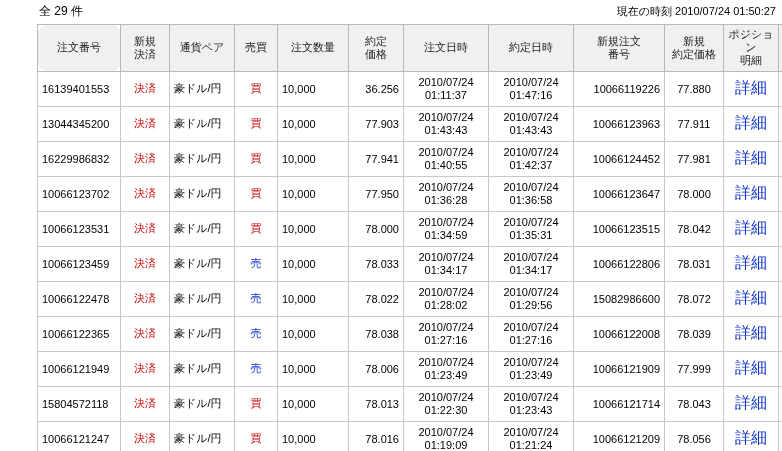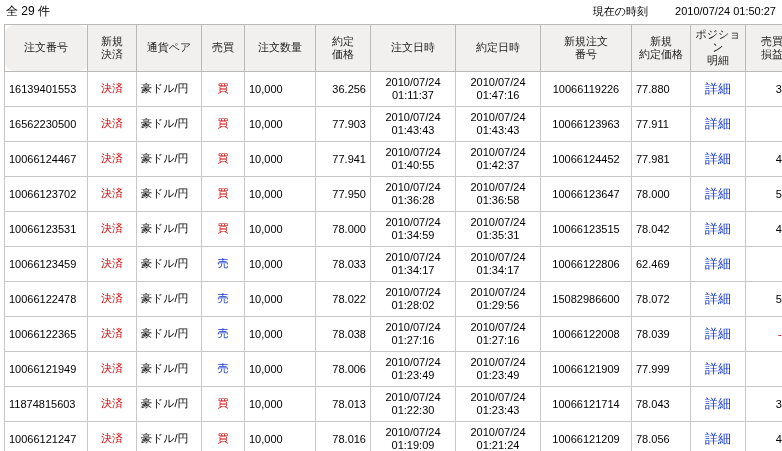--- a/index.html
+++ b/index.html
@@ -13,37 +13,38 @@
     font-family: "Liberation Sans", sans-serif;
     font-size: 12px;
     color: #000000;
     overflow: hidden;
   }
   .page {
     position: relative;
     width: 782px;
     height: 451px;
     box-sizing: border-box;
+    padding-left: 33px;
   }
   .topbar {
     display: flex;
     align-items: center;
     justify-content: space-between;
     padding: 3px 6px 4px 6px;
     font-size: 12px;
   }
   .topbar-left {
     white-space: nowrap;
   }
   .topbar-right {
     white-space: nowrap;
     font-size: 11px;
   }
   .topbar-right .label {
-    margin-right: 24px;
+    margin-right: 0;
   }
   table.grid {
     border-collapse: collapse;
     width: 774px;
     margin: 0 4px;
     table-layout: fixed;
   }
   table.grid th {
     background: #f2f0ee;
     border: 1px solid #b9b9b9;
@@ -67,38 +68,38 @@
     overflow: hidden;
   }
   .c-order-no     { width: 78px; text-align: left; border-radius: 9px; }
   .c-newclose     { width: 44px; text-align: center; }
   .c-pair         { width: 60px; text-align: left; }
   .c-side         { width: 38px; text-align: center; }
   .c-qty          { width: 66px; text-align: left; }
   .c-price        { width: 50px; text-align: right; }
   .c-dt1          { width: 80px; text-align: center; }
   .c-dt2          { width: 80px; text-align: center; }
-  .c-new-order-no { width: 86px; text-align: center; }
-  .c-new-price    { width: 54px; text-align: left; }
+  .c-new-order-no { width: 86px; text-align: right; }
+  .c-new-price    { width: 54px; text-align: center; }
   .c-detail       { width: 50px; text-align: center; margin-left: 43px; }
   .c-pl           { width: 48px; text-align: right; }
 
   .red { color: #cc0000; }
   .blue { color: #1134cc; }
   .neg { color: #dd0000; }
   .dt {
     line-height: 1.15;
     font-size: 10.5px;
     margin-top: 28px;
   }
   .dt span { display: block; }
   .detail-link {
     color: #1134cc;
     text-decoration: none;
-    font-size: 13px;
+    font-size: 16px;
     text-align: center;
   }
   .order-no { letter-spacing: 0px; }
 </style>
 </head>
 <body>
 
 <div class="page">
 
   <div class="topbar">
@@ -142,41 +143,41 @@
           <td class="c-dt2 dt">
             <span>2010/07/24</span>
             <span>01:47:16</span>
           </td>
           <td class="c-new-order-no order-no">10066119226</td>
           <td class="c-new-price">77.880</td>
           <td class="c-detail"><a class="detail-link" href="#">詳細</a></td>
           <td class="c-pl">300</td>
         </tr>
         <tr>
-          <td class="c-order-no order-no">16562230500</td>
+          <td class="c-order-no order-no">13044345200</td>
           <td class="c-newclose red">決済</td>
           <td class="c-pair">豪ドル/円</td>
           <td class="c-side red">買</td>
           <td class="c-qty">10,000</td>
           <td class="c-price">77.903</td>
           <td class="c-dt1 dt">
             <span>2010/07/24</span>
             <span>01:43:43</span>
           </td>
           <td class="c-dt2 dt">
             <span>2010/07/24</span>
             <span>01:43:43</span>
           </td>
           <td class="c-new-order-no order-no">10066123963</td>
           <td class="c-new-price">77.911</td>
           <td class="c-detail"><a class="detail-link" href="#">詳細</a></td>
           <td class="c-pl">80</td>
         </tr>
         <tr>
-          <td class="c-order-no order-no">10066124467</td>
+          <td class="c-order-no order-no">16229986832</td>
           <td class="c-newclose red">決済</td>
           <td class="c-pair">豪ドル/円</td>
           <td class="c-side red">買</td>
           <td class="c-qty">10,000</td>
           <td class="c-price">77.941</td>
           <td class="c-dt1 dt">
             <span>2010/07/24</span>
             <span>01:40:55</span>
           </td>
           <td class="c-dt2 dt">
@@ -237,21 +238,21 @@
           <td class="c-price">78.033</td>
           <td class="c-dt1 dt">
             <span>2010/07/24</span>
             <span>01:34:17</span>
           </td>
           <td class="c-dt2 dt">
             <span>2010/07/24</span>
             <span>01:34:17</span>
           </td>
           <td class="c-new-order-no order-no">10066122806</td>
-          <td class="c-new-price">62.469</td>
+          <td class="c-new-price">78.031</td>
           <td class="c-detail"><a class="detail-link" href="#">詳細</a></td>
           <td class="c-pl">20</td>
         </tr>
         <tr>
           <td class="c-order-no order-no">10066122478</td>
           <td class="c-newclose red">決済</td>
           <td class="c-pair">豪ドル/円</td>
           <td class="c-side blue">売</td>
           <td class="c-qty">10,000</td>
           <td class="c-price">78.022</td>
@@ -302,21 +303,21 @@
           <td class="c-dt2 dt">
             <span>2010/07/24</span>
             <span>01:23:49</span>
           </td>
           <td class="c-new-order-no order-no">10066121909</td>
           <td class="c-new-price">77.999</td>
           <td class="c-detail"><a class="detail-link" href="#">詳細</a></td>
           <td class="c-pl">70</td>
         </tr>
         <tr>
-          <td class="c-order-no order-no">11874815603</td>
+          <td class="c-order-no order-no">15804572118</td>
           <td class="c-newclose red">決済</td>
           <td class="c-pair">豪ドル/円</td>
           <td class="c-side red">買</td>
           <td class="c-qty">10,000</td>
           <td class="c-price">78.013</td>
           <td class="c-dt1 dt">
             <span>2010/07/24</span>
             <span>01:22:30</span>
           </td>
           <td class="c-dt2 dt">

